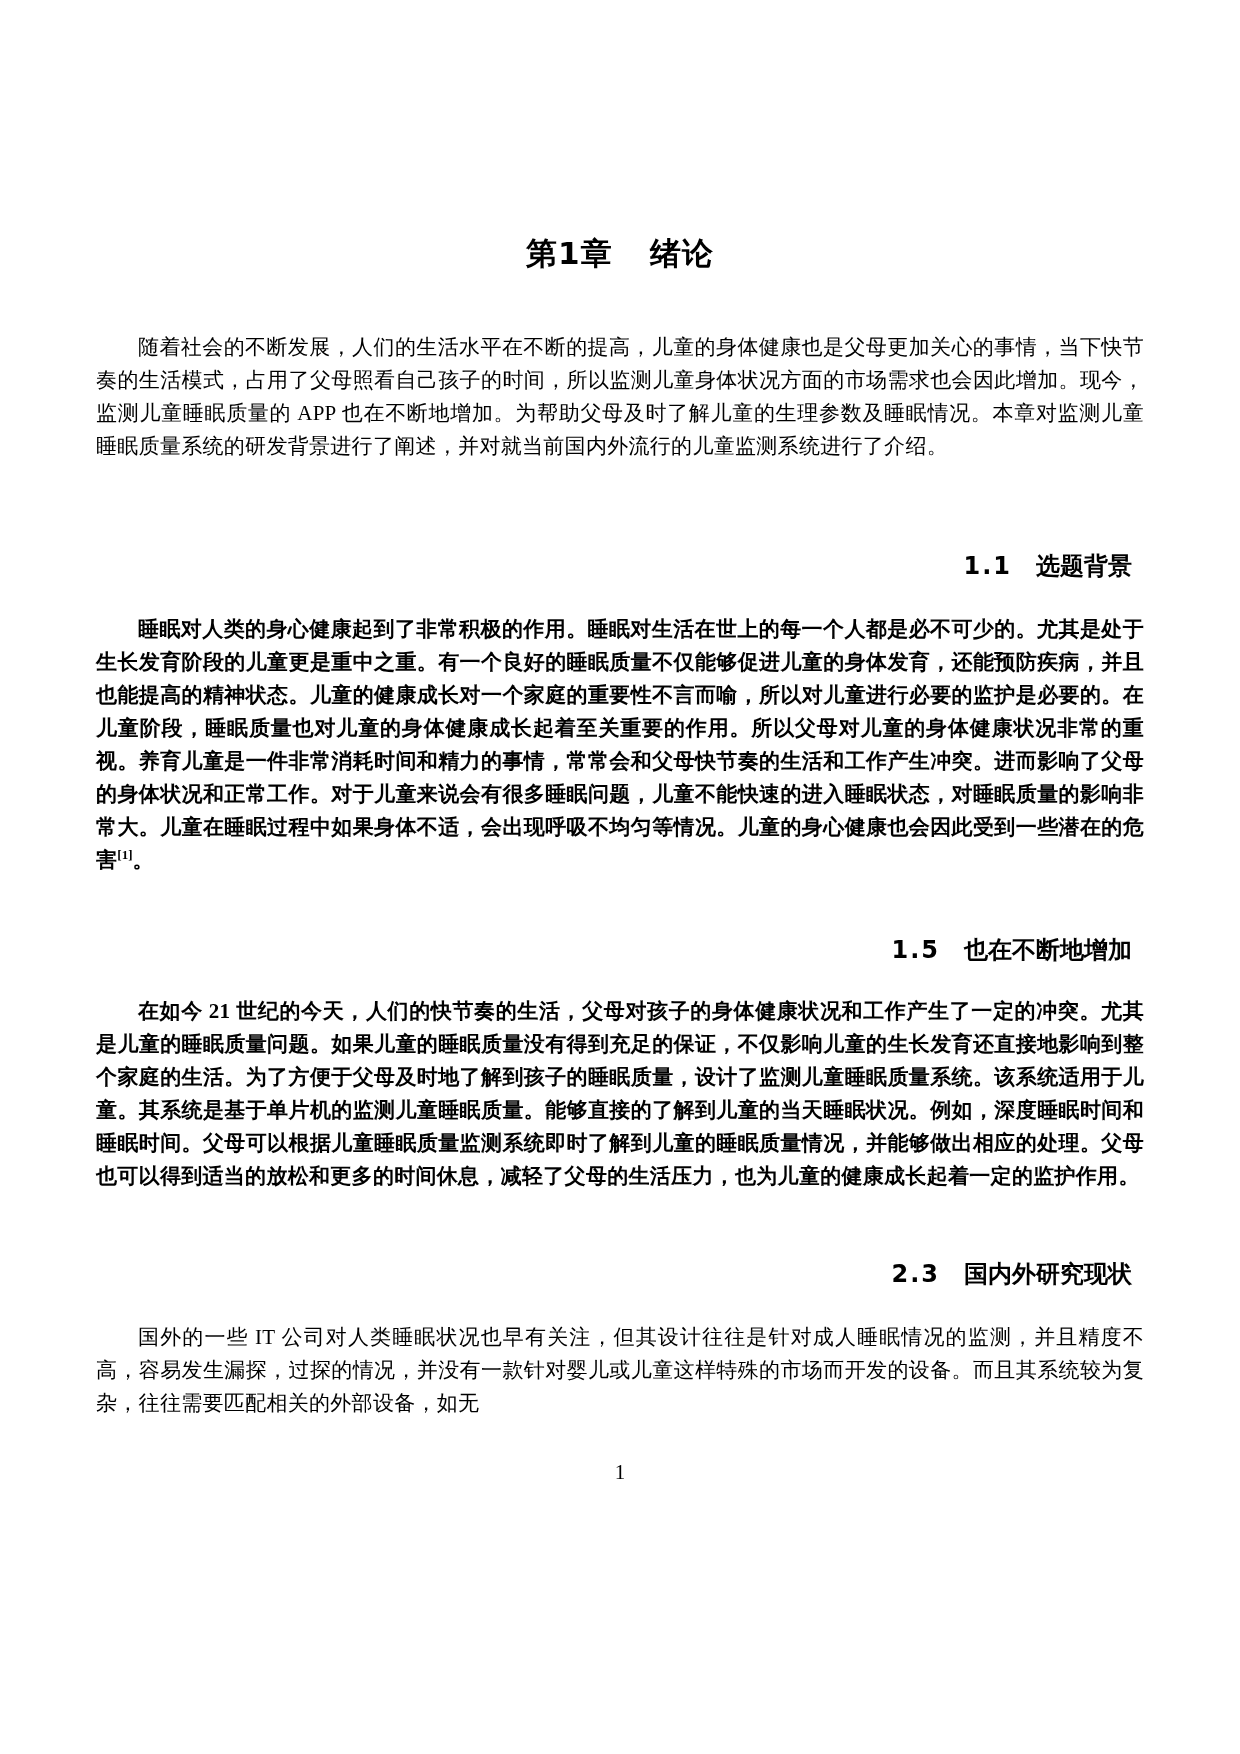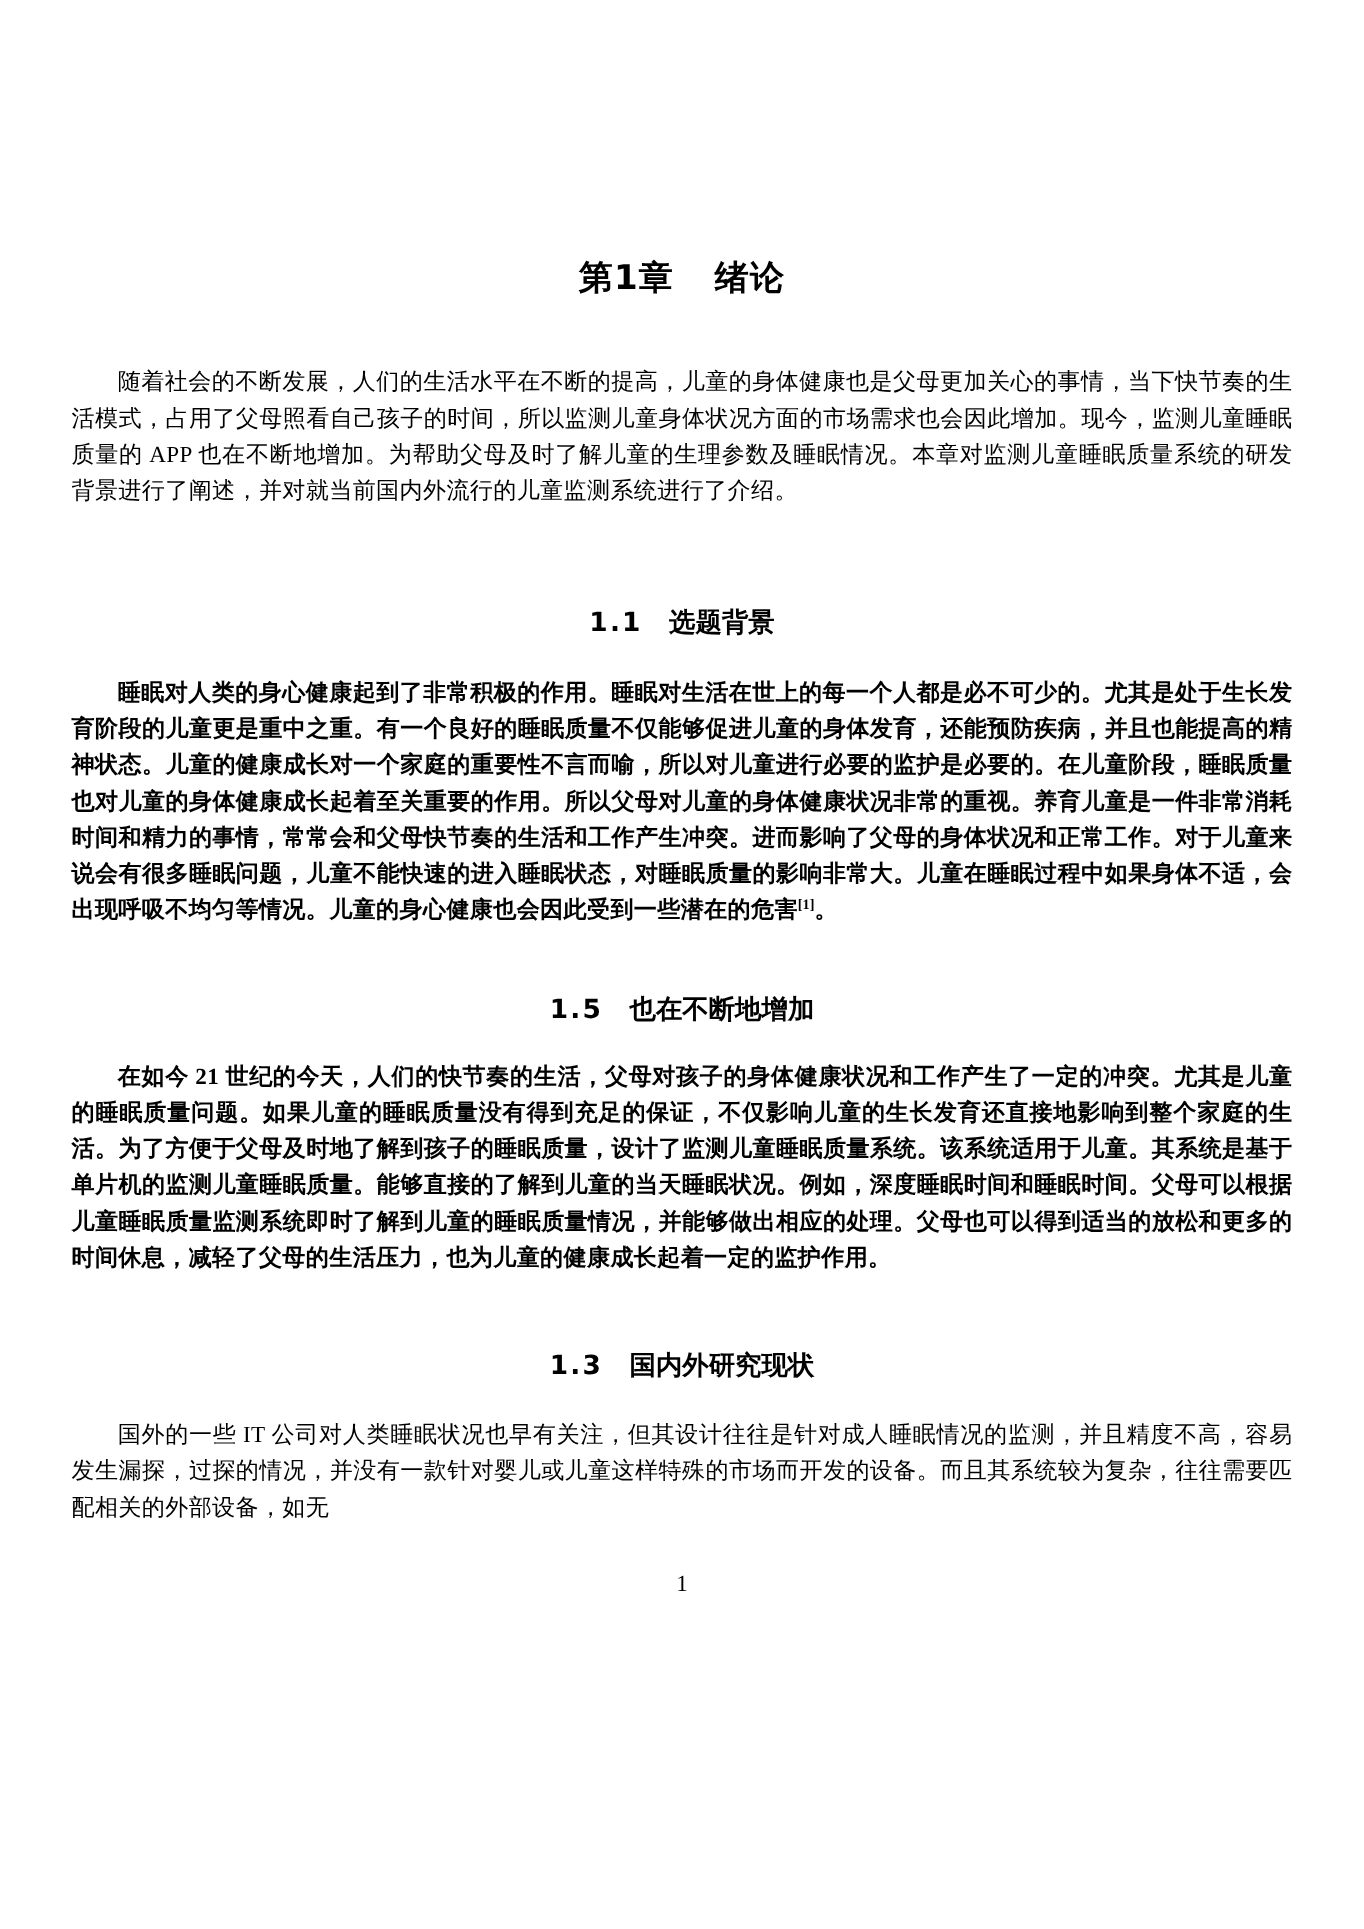--- a/index.html
+++ b/index.html
@@ -7,21 +7,21 @@
     padding: 0;
     background: #ffffff;
   }
   .page {
     position: relative;
     width: 1240px;
     height: 1754px;
     margin: 0 auto;
     background: #ffffff;
     box-sizing: border-box;
-    padding: 0 65px;
+    padding: 0 96px;
     overflow: hidden;
     color: #000000;
     font-family: "Liberation Serif", "DejaVu Serif", serif;
     border-radius: 29px;
   }
   .chapter-title {
     margin: 233px 0 0 0;
     font-family: "DejaVu Sans", "Liberation Sans", sans-serif;
     font-weight: bold;
     font-size: 31px;
@@ -36,26 +36,26 @@
     margin: 0;
     font-size: 21px;
     line-height: 33px;
     text-align: justify;
     text-justify: inter-ideograph;
     text-indent: 2em;
     letter-spacing: 0.3px;
   }
   .intro-para      { margin-top: 58px; }
   .sec-heading {
-    margin: 0;
+    margin: 12px;
     font-family: "DejaVu Sans", "Liberation Sans", sans-serif;
     font-weight: bold;
     font-size: 24px;
     line-height: 34px;
-    text-align: center;
+    text-align: right;
   }
   .sec-heading .sec-num {
     margin-right: 1em;
     letter-spacing: 2px;
   }
   .heading-1-1 { margin-top: 86px; }
   .para-1-1    { margin-top: 30px; font-weight: bold; }
   .heading-1-2 { margin-top: 56px; }
   .para-1-2    { margin-top: 28px; font-weight: bold; }
   .heading-1-3 { margin-top: 64px; }
@@ -90,20 +90,20 @@
 
   <p class="body-para para-1-1"><span>睡眠对人类的身心健康起到了非常积极的作用。睡眠对生活在世上的每一个人都是必不可少的。尤其是处于生长发育阶段的儿童更是重中之重。有一个良好的睡眠质量不仅能够促进儿童的身体发育，还能预防疾病，并且也能提高的精神状态。儿童的健康成长对一个家庭的重要性不言而喻，所以对儿童进行必要的监护是必要的。在儿童阶段，睡眠质量也对儿童的身体健康成长起着至关重要的作用。所以父母对儿童的身体健康状况非常的重视。养育儿童是一件非常消耗时间和精力的事情，常常会和父母快节奏的生活和工作产生冲突。进而影响了父母的身体状况和正常工作。对于儿童来说会有很多睡眠问题，儿童不能快速的进入睡眠状态，对睡眠质量的影响非常大。儿童在睡眠过程中如果身体不适，会出现呼吸不均匀等情况。儿童的身心健康也会因此受到一些潜在的危害</span><sup class="cite">[1]</sup><span>。</span></p>
 
   <h2 class="sec-heading heading-1-2">
     <span class="sec-num">1.5</span><span>也在不断地增加</span>
   </h2>
 
   <p class="body-para para-1-2">在如今 21 世纪的今天，人们的快节奏的生活，父母对孩子的身体健康状况和工作产生了一定的冲突。尤其是儿童的睡眠质量问题。如果儿童的睡眠质量没有得到充足的保证，不仅影响儿童的生长发育还直接地影响到整个家庭的生活。为了方便于父母及时地了解到孩子的睡眠质量，设计了监测儿童睡眠质量系统。该系统适用于儿童。其系统是基于单片机的监测儿童睡眠质量。能够直接的了解到儿童的当天睡眠状况。例如，深度睡眠时间和睡眠时间。父母可以根据儿童睡眠质量监测系统即时了解到儿童的睡眠质量情况，并能够做出相应的处理。父母也可以得到适当的放松和更多的时间休息，减轻了父母的生活压力，也为儿童的健康成长起着一定的监护作用。</p>
 
   <h2 class="sec-heading heading-1-3">
-    <span class="sec-num">1.3</span><span>国内外研究现状</span>
+    <span class="sec-num">2.3</span><span>国内外研究现状</span>
   </h2>
 
   <p class="body-para para-1-3">国外的一些 IT 公司对人类睡眠状况也早有关注，但其设计往往是针对成人睡眠情况的监测，并且精度不高，容易发生漏探，过探的情况，并没有一款针对婴儿或儿童这样特殊的市场而开发的设备。而且其系统较为复杂，往往需要匹配相关的外部设备，如无</p>
 
   <div class="page-number">1</div>
 
 </div>
 
 </body></html>

